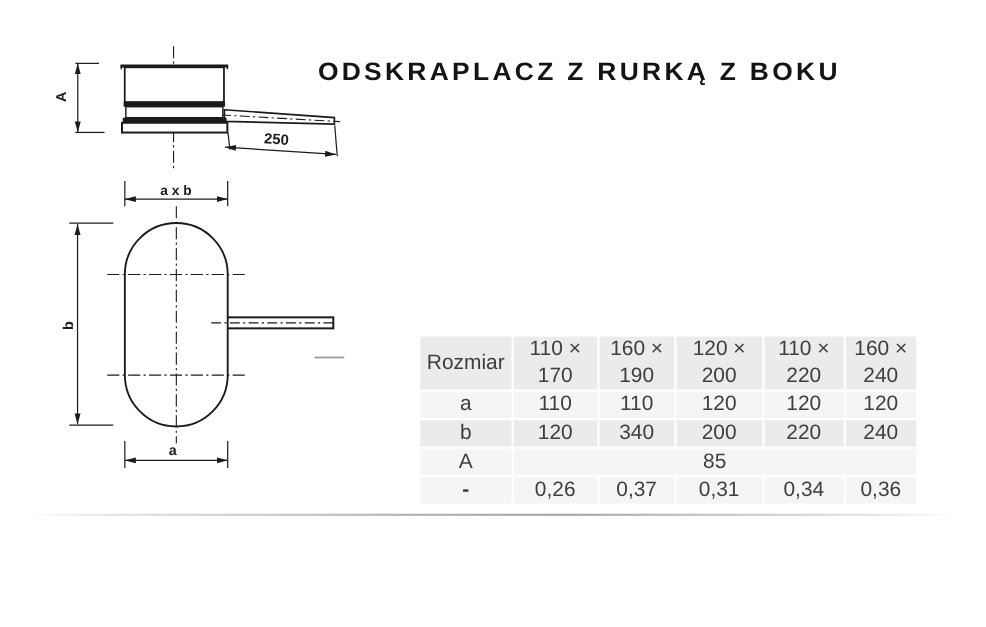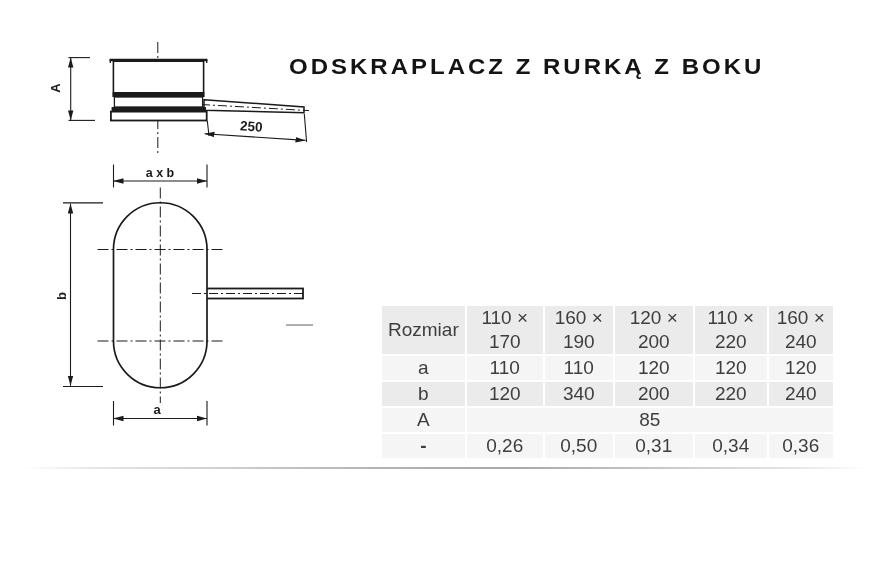--- a/index.html
+++ b/index.html
@@ -156,21 +156,21 @@
     <td>220</td>
     <td>240</td>
   </tr>
   <tr class="w">
     <td>A</td>
     <td colspan="5">85</td>
   </tr>
   <tr class="w">
     <td class="bold">-</td>
     <td>0,26</td>
-    <td>0,50</td>
+    <td>0,37</td>
     <td>0,31</td>
     <td>0,34</td>
     <td>0,36</td>
   </tr>
 </tbody>
   </table>
 
 <div class="divider"></div>
 
 </body></html>

